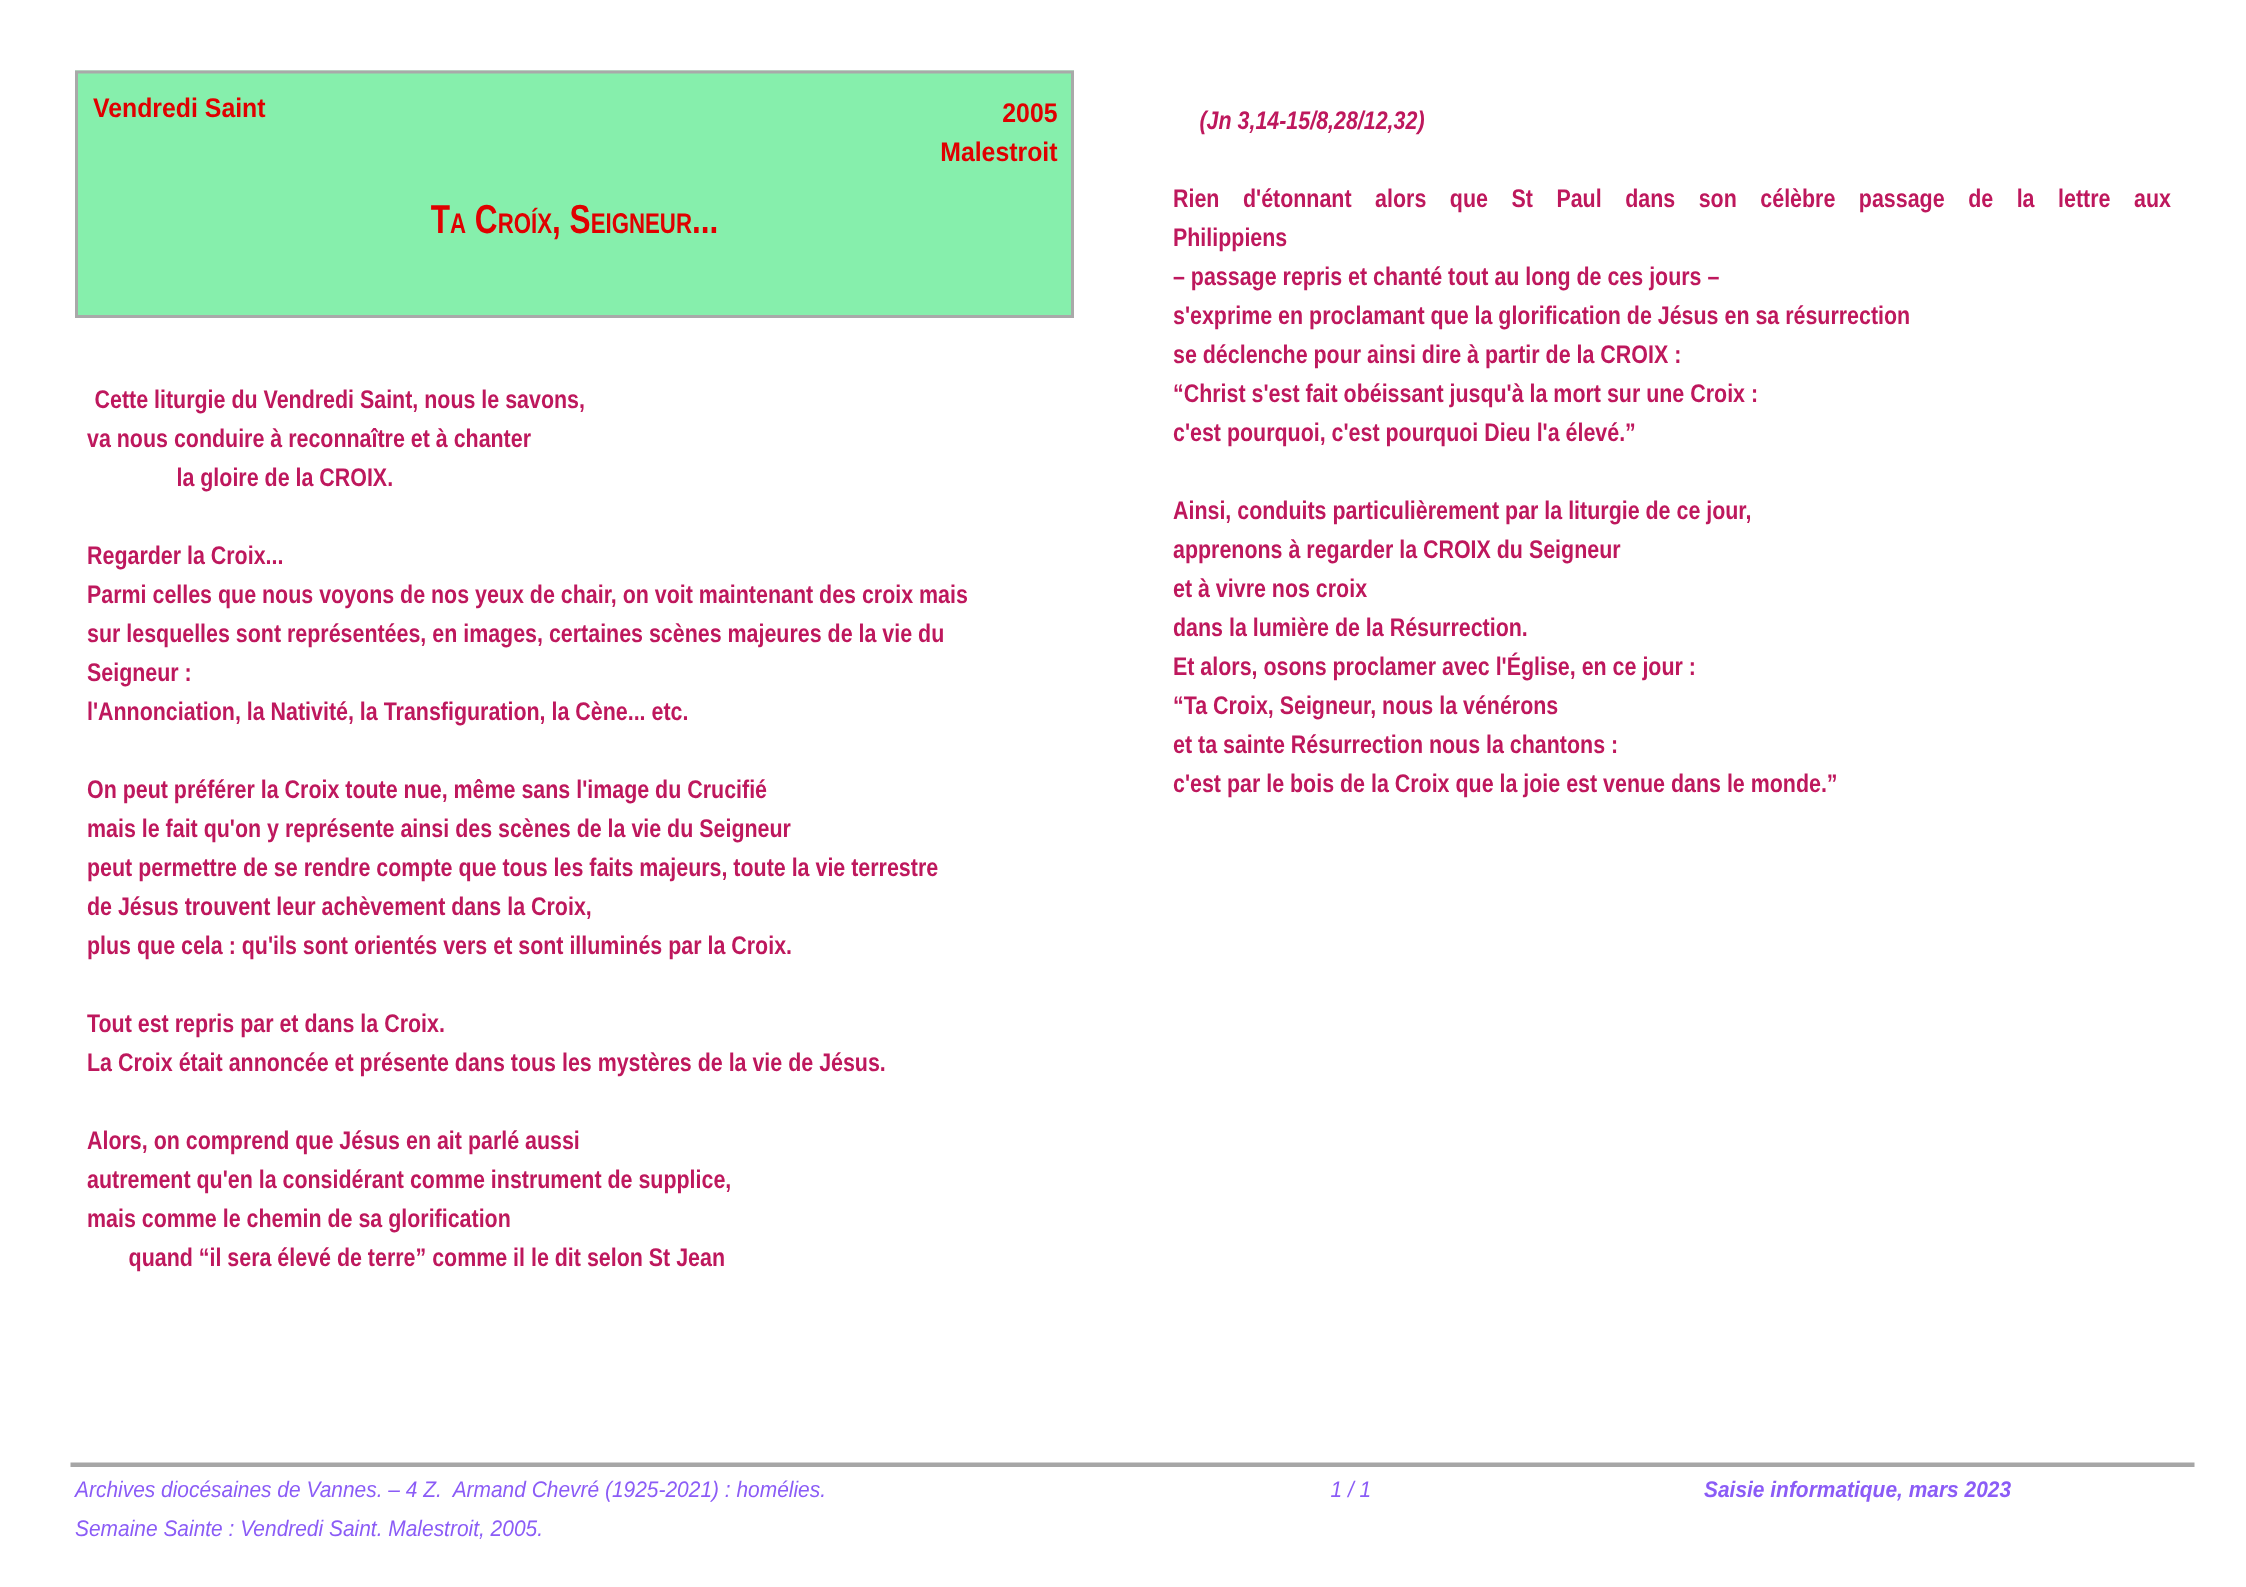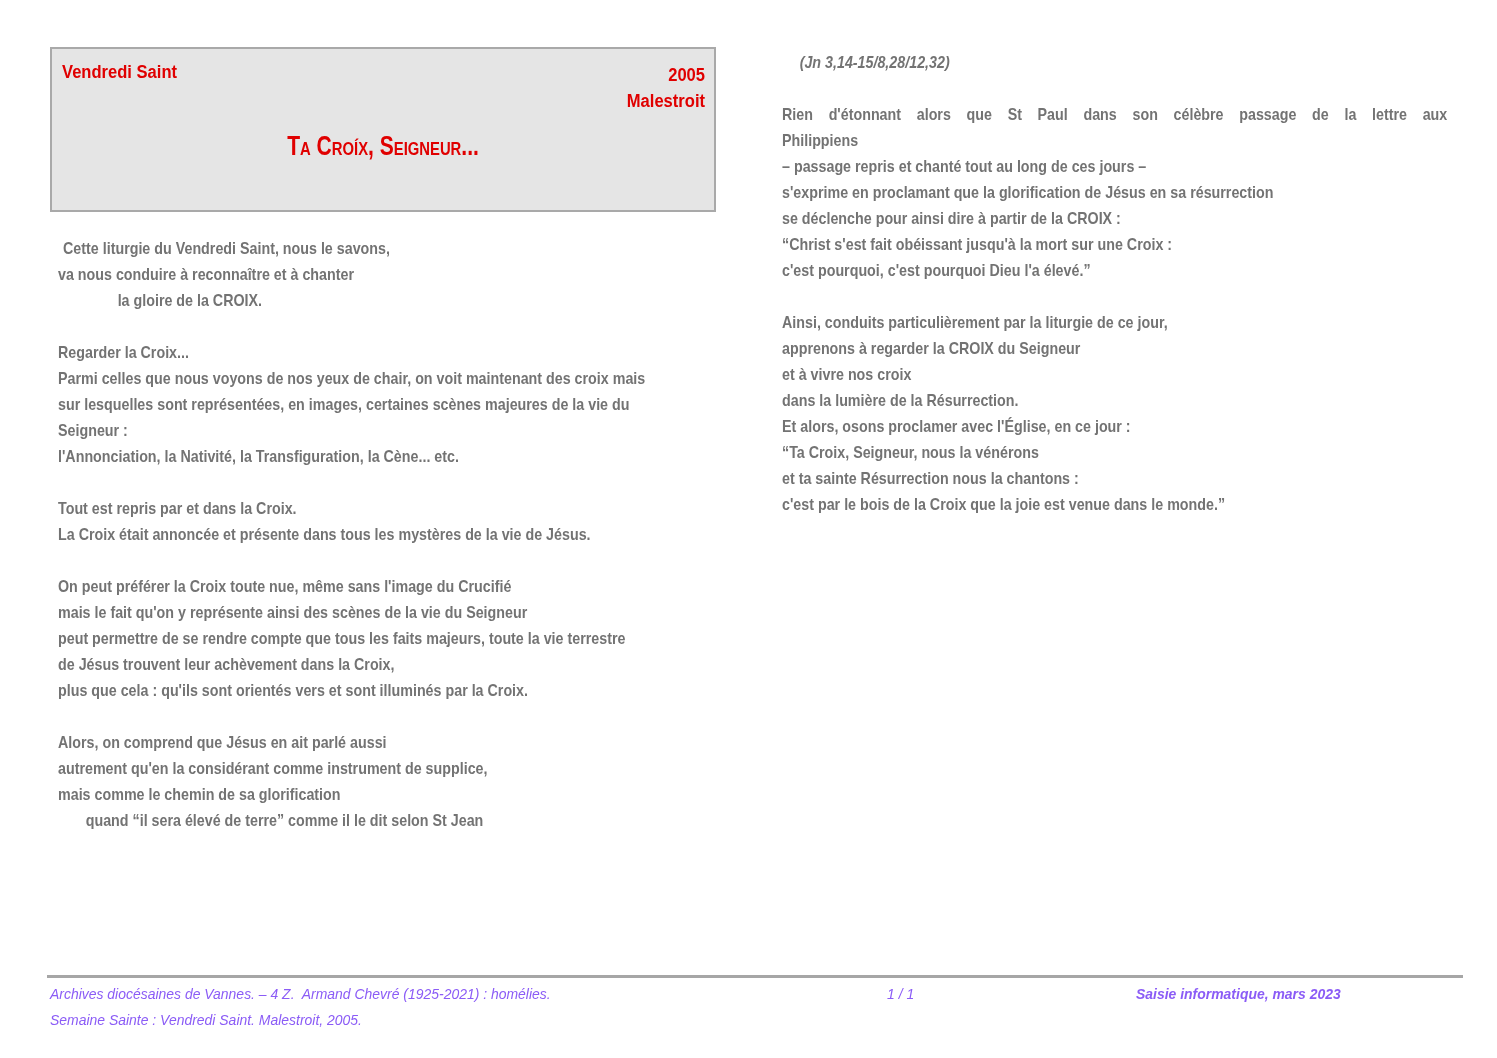--- a/index.html
+++ b/index.html
@@ -10,21 +10,21 @@
     overflow: hidden;
     font-family: "Liberation Sans", sans-serif;
     color: #0a0a0a;
   }
 
   
   .header-box {
     position: absolute; left: 50px; top: 47px;
     width: 662px; height: 161px;
     border: 2px solid #a9a9a9;
-    background: #e5e5e5;
+    background: #86efac;
   }
   .hb-event {
     position: absolute; left: 10px; top: 13px;
     color: #e00000; font-weight: bold; font-size: 18px;
     white-space: pre;
     transform: scaleX(0.92); transform-origin: 0 0;
   }
   .hb-meta {
     position: absolute; right: 9px; top: 13px;
     text-align: right; line-height: 26px;
@@ -36,21 +36,21 @@
     text-align: center;
     color: #e00000; font-weight: bold; font-size: 27px;
     font-variant: small-caps;
     white-space: pre;
     transform: scaleX(0.78); transform-origin: 50% 0;
   }
 
   
   .col {
     position: absolute;
-    font-size: 17px; font-weight: bold; color: #737373;
+    font-size: 17px; font-weight: bold; color: #be185d; margin-top: 18px;
   }
   .col-left  { left: 58px;  top: 236px; width: 672px; }
   .col-right { left: 782px; top: 50px;  width: 665px; }
 
   .para { margin: 0 0 26px 0; }
   .para:last-child { margin-bottom: 0; }
   .line {
     height: 26px; line-height: 26px;
     white-space: pre;
     transform: scaleX(0.84); transform-origin: 0 50%;
@@ -101,29 +101,29 @@
       <div class="line" style="padding-left: 71px;">la gloire de la CROIX.</div>
     </div>
     <div class="para">
       <div class="line">Regarder la Croix...</div>
       <div class="line">Parmi celles que nous voyons de nos yeux de chair, on voit maintenant des croix mais</div>
       <div class="line">sur lesquelles sont représentées, en images, certaines scènes majeures de la vie du</div>
       <div class="line">Seigneur :</div>
       <div class="line">l'Annonciation, la Nativité, la Transfiguration, la Cène... etc.</div>
     </div>
     <div class="para">
-      <div class="line">Tout est repris par et dans la Croix.</div>
-      <div class="line">La Croix était annoncée et présente dans tous les mystères de la vie de Jésus.</div>
-    </div>
-    <div class="para">
       <div class="line">On peut préférer la Croix toute nue, même sans l'image du Crucifié</div>
       <div class="line">mais le fait qu'on y représente ainsi des scènes de la vie du Seigneur</div>
       <div class="line">peut permettre de se rendre compte que tous les faits majeurs, toute la vie terrestre</div>
       <div class="line">de Jésus trouvent leur achèvement dans la Croix,</div>
       <div class="line">plus que cela : qu'ils sont orientés vers et sont illuminés par la Croix.</div>
+    </div>
+    <div class="para">
+      <div class="line">Tout est repris par et dans la Croix.</div>
+      <div class="line">La Croix était annoncée et présente dans tous les mystères de la vie de Jésus.</div>
     </div>
     <div class="para">
       <div class="line">Alors, on comprend que Jésus en ait parlé aussi</div>
       <div class="line">autrement qu'en la considérant comme instrument de supplice,</div>
       <div class="line">mais comme le chemin de sa glorification</div>
       <div class="line" style="padding-left: 33px;">quand “il sera élevé de terre” comme il le dit selon St Jean</div>
     </div>
   </div>
 
 <div class="col col-right">

